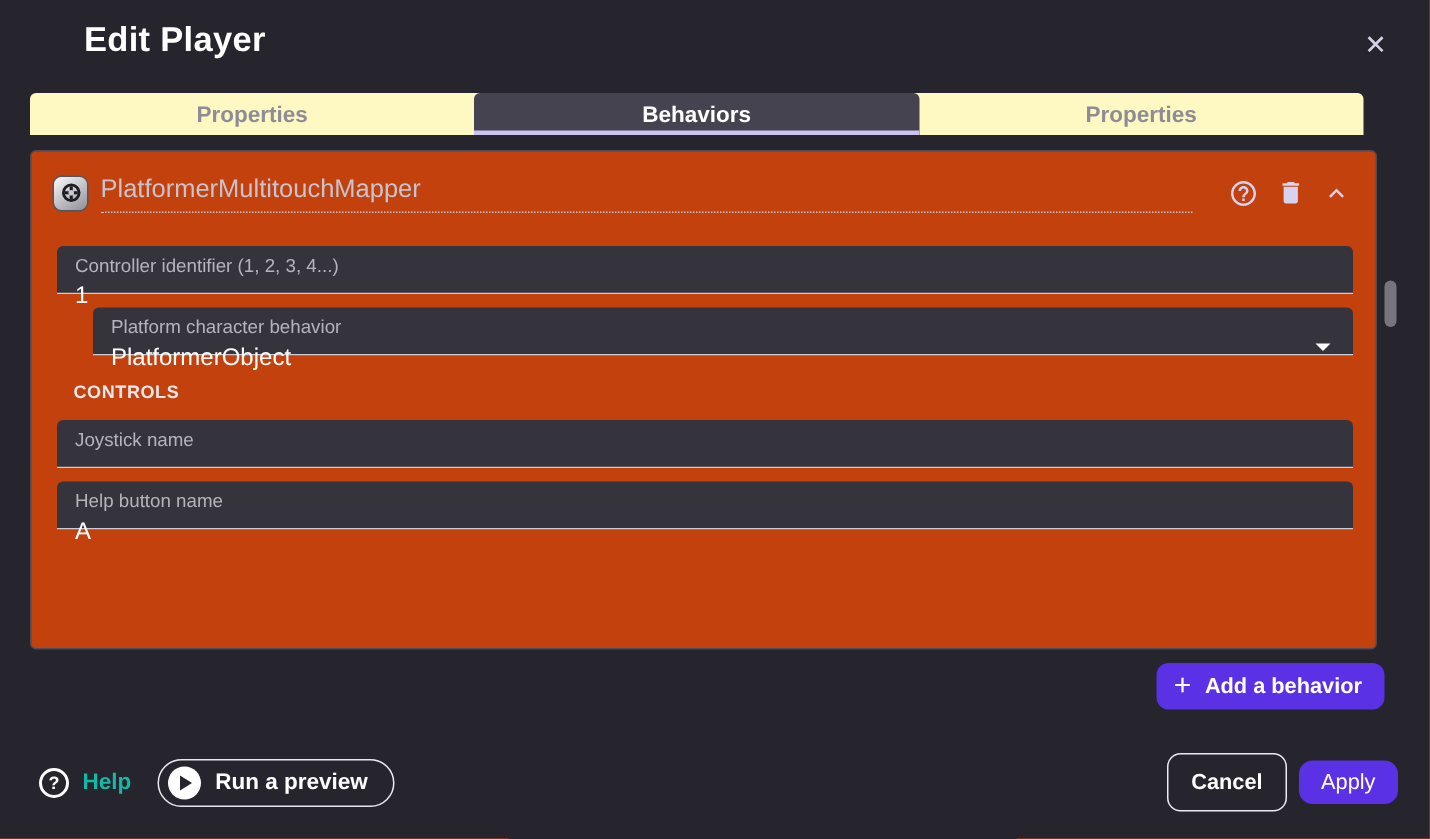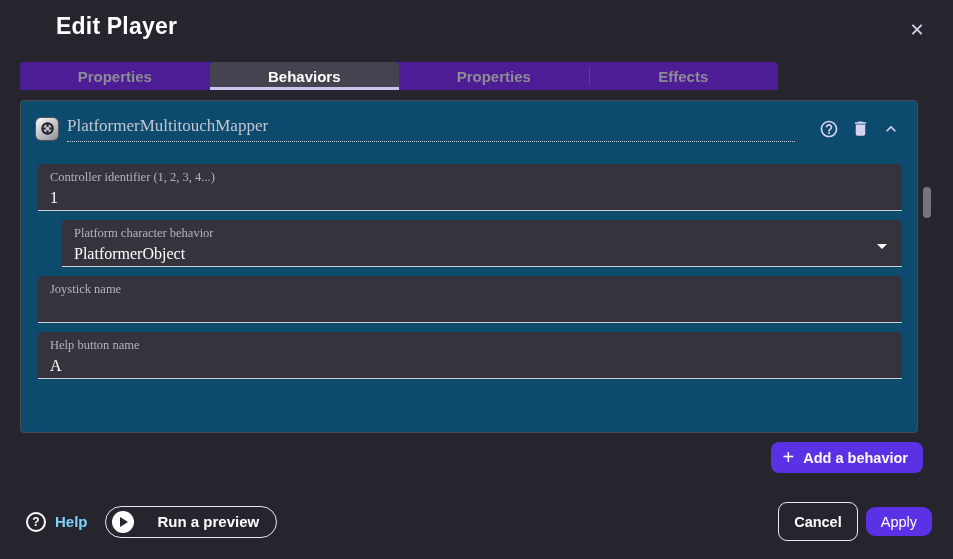--- a/index.html
+++ b/index.html
@@ -17,40 +17,40 @@
     letter-spacing:0.2px;
     margin-left:36px;
   }
   .close-btn {
     position:absolute; right:24px; top:18px;
     width:24px; height:24px; display:flex; align-items:center; justify-content:center;
     color:#D6D1E8; font-size:18px; cursor:pointer;
   }
   
   .tabbar {
-    position:absolute; left:20px; top:62px; width:758px; height:28px;
-    display:flex; background:#4c1d95; border-radius:4px 4px 0 0;
+    position:absolute; left:20px; top:62px; width:889px; height:28px;
+    display:flex; background:#fef9c3; border-radius:4px 4px 0 0;
   }
   .tab {
     flex:1; display:flex; align-items:center; justify-content:center;
     font-size:15px; font-weight:bold; color:#8E8C95; cursor:pointer;
     border-radius:4px 4px 0 0; position:relative;
   }
   .tab + .tab::before {
     content:""; position:absolute; left:0; top:4px; bottom:4px; width:1px; background:#514F5A;
   }
   .tab.active {
     background:#454350; color:#FFFFFF;
     box-shadow: inset 0 -3px 0 var(--tab-underline);
   }
   .tab.active::before, .tab.active + .tab::before { display:none; }
   
   .panel {
     position:absolute; left:20px; top:100px; width:898px; height:333px;
-    border:1px solid #4D4B56; border-radius:4px; background:#0c4a6e;font-family:Liberation Serif, serif;
+    border:1px solid #4D4B56; border-radius:4px; background:#c2410c;
   }
   .panel-header {
     display:flex; align-items:center; padding:11px 15px 0 15px; height:44px;
   }
   .behavior-icon {
     width:22px; height:22px; border-radius:5px; flex:0 0 auto;
     background:linear-gradient(145deg,#FAFAFB 0%,#C9C9CE 45%,#8F8F97 100%);
     display:flex; align-items:center; justify-content:center;
     box-shadow:0 0 0 1px #55545e;
   }
@@ -61,21 +61,21 @@
   }
   .hdr-icon {
     width:22px; height:22px; margin-left:9px; cursor:pointer;
     display:flex; align-items:center; justify-content:center;
   }
   
   .fields { padding:19px 15px 0 17px; }
   .field {
     background:#35343D; border-radius:4px 4px 0 0;
     border-bottom:1px solid #CDCCD4;
-    padding:6px 12px 5px 12px; height:47px; margin-bottom:9px;
+    padding:6px 12px 5px 12px; height:32px; margin-bottom:9px;
     position:relative; cursor:text;
   }
   .field-label { font-size:12.5px; color:#B5B3BC; line-height:15px; }
   .field-value { font-size:16px; color:#FFFFFF; line-height:21px; margin-top:2px; }
   .field.select { cursor:pointer;margin-left:24px; }
   .field .dropdown-arrow {
     position:absolute; right:8px; top:14px; width:24px; height:24px;
     display:flex; align-items:center; justify-content:center;
   }
   .section-label {
@@ -99,24 +99,24 @@
   .footer {
     position:absolute; left:26px; right:21px; top:505px; height:33px;
     display:flex; align-items:center;
   }
   .help-group { display:flex; align-items:center; gap:9px; cursor:pointer; }
   .help-circle {
     width:20px; height:20px; border:2px solid #fff; border-radius:50%;
     display:flex; align-items:center; justify-content:center;
     font-size:12px; font-weight:bold; color:#fff;
   }
-  .help-label { font-size:15px; font-weight:bold; color:#7dd3fc; }
+  .help-label { font-size:15px; font-weight:bold; color:#14b8a6; }
   .run-preview-btn {
     margin-left:17px; height:32px; border:1px solid #E9E8EE; border-radius:17px;
-    background:transparent; display:flex; align-items:center; gap:24px;
+    background:transparent; display:flex; align-items:center; gap:10px;
     padding:0 17px 0 6px; cursor:pointer; color:#fff;
     font-family:"Liberation Sans", sans-serif;
   }
   .play-circle {
     width:22px; height:22px; background:#fff; border-radius:50%;
     display:flex; align-items:center; justify-content:center;
   }
   .play-circle::after {
     content:""; display:block; margin-left:2px;
     border-left:8px solid #26242C; border-top:5px solid transparent; border-bottom:5px solid transparent;
@@ -137,21 +137,20 @@
 </head>
 <body>
 
 <div class="dialog-title">Edit Player</div>
 <div class="close-btn">✕</div>
 
 <div class="tabbar">
   <div class="tab">Properties</div>
   <div class="tab active">Behaviors</div>
   <div class="tab">Properties</div>
-  <div class="tab">Effects</div>
 </div>
 
 <div class="panel">
   <div class="panel-header">
     <span class="behavior-icon">
       <svg width="15" height="15" viewBox="0 0 16 16">
         <circle cx="8" cy="8" r="5.6" fill="none" stroke="#1E1D23" stroke-width="2"></circle>
         <rect x="6.9" y="3.4" width="2.2" height="9.2" fill="#1E1D23"></rect>
         <rect x="3.4" y="6.9" width="9.2" height="2.2" fill="#1E1D23"></rect>
         <circle cx="8" cy="8" r="2" fill="#c9c9ce"></circle>
@@ -184,20 +183,21 @@
     <div class="field select">
       <div class="field-label">Platform character behavior</div>
       <div class="field-value">PlatformerObject</div>
       <span class="dropdown-arrow">
         <svg width="24" height="24" viewBox="0 0 24 24" fill="#FFFFFF">
             <path d="M7 10l5 5 5-5z"></path>
           </svg>
       </span>
     </div>
 
+    <div class="section-label">CONTROLS</div>
 
     <div class="field">
       <div class="field-label">Joystick name</div>
     </div>
 
     <div class="field">
       <div class="field-label">Help button name</div>
       <div class="field-value">A</div>
     </div>
   </div>

